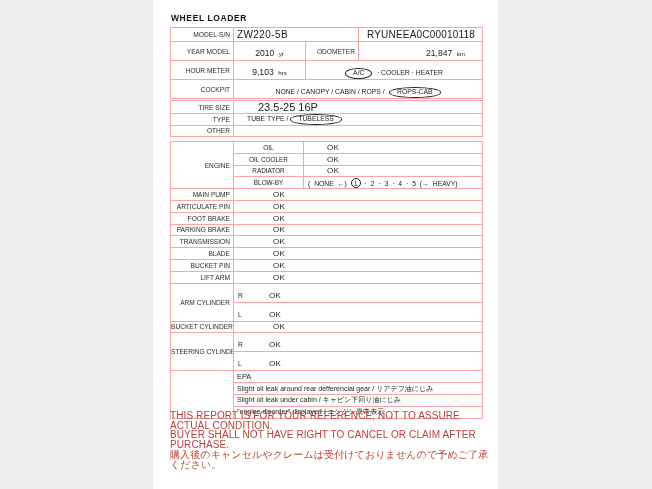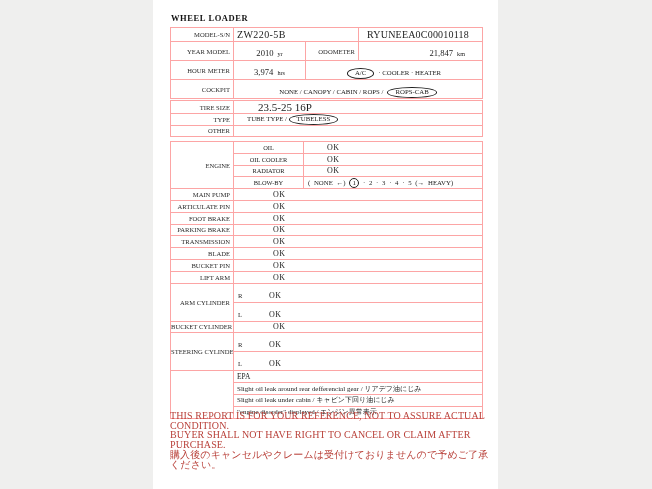--- a/index.html
+++ b/index.html
@@ -7,21 +7,20 @@
   body {
     font-family: "Liberation Sans", "DejaVu Sans", sans-serif;
     background:#efefee;
     position:relative;
     overflow:hidden;
     color:#1c1c1c;
   }
   .paper {
     position:absolute; left:153px; top:0; width:345px; height:489px;
     background:#ffffff;
-    font-family:Liberation Serif, serif;
   }
   .title {
     position:absolute; top:13px; left:18px;
     font-size:8.5px; font-weight:bold; letter-spacing:0.6px; color:#111;
   }
   table { border-collapse:collapse; table-layout:fixed; position:absolute; left:17px; width:312px; }
   td { border:1px solid #fca5a5; overflow:hidden; white-space:nowrap; vertical-align:middle; }
   .t1 { top:27px; }
   .t1 td { height:14px; }
   .t2 { top:100px; }
@@ -88,21 +87,21 @@
       </td>
       <td class="lbl">ODOMETER</td>
       <td class="odoval">
         <span class="num">21,847</span>
         <span class="unit">km</span>
       </td>
     </tr>
     <tr>
       <td class="lbl">HOUR METER</td>
       <td class="ctr">
-        <span class="num">3,974</span>
+        <span class="num">9,103</span>
         <span class="unit">hrs</span>
       </td>
       <td class="ctr" colspan="2">
         <span class="oval">A/C</span>
         <span class="sep">· COOLER  ·  HEATER</span>
       </td>
     </tr>
     <tr>
       <td class="lbl">COCKPIT</td>
       <td class="ctr" colspan="3">

